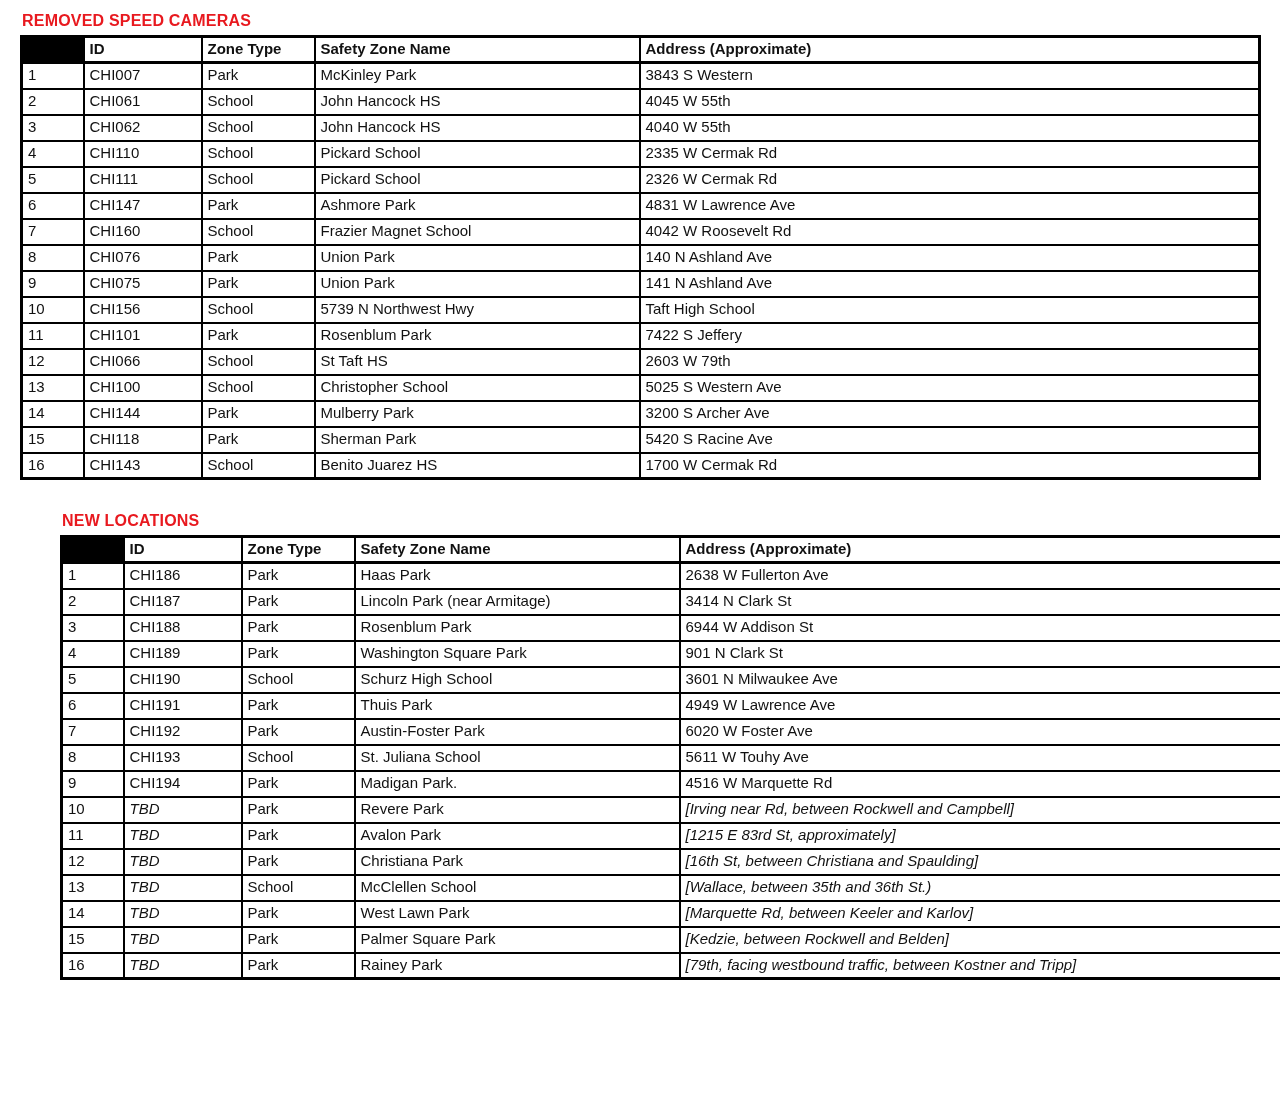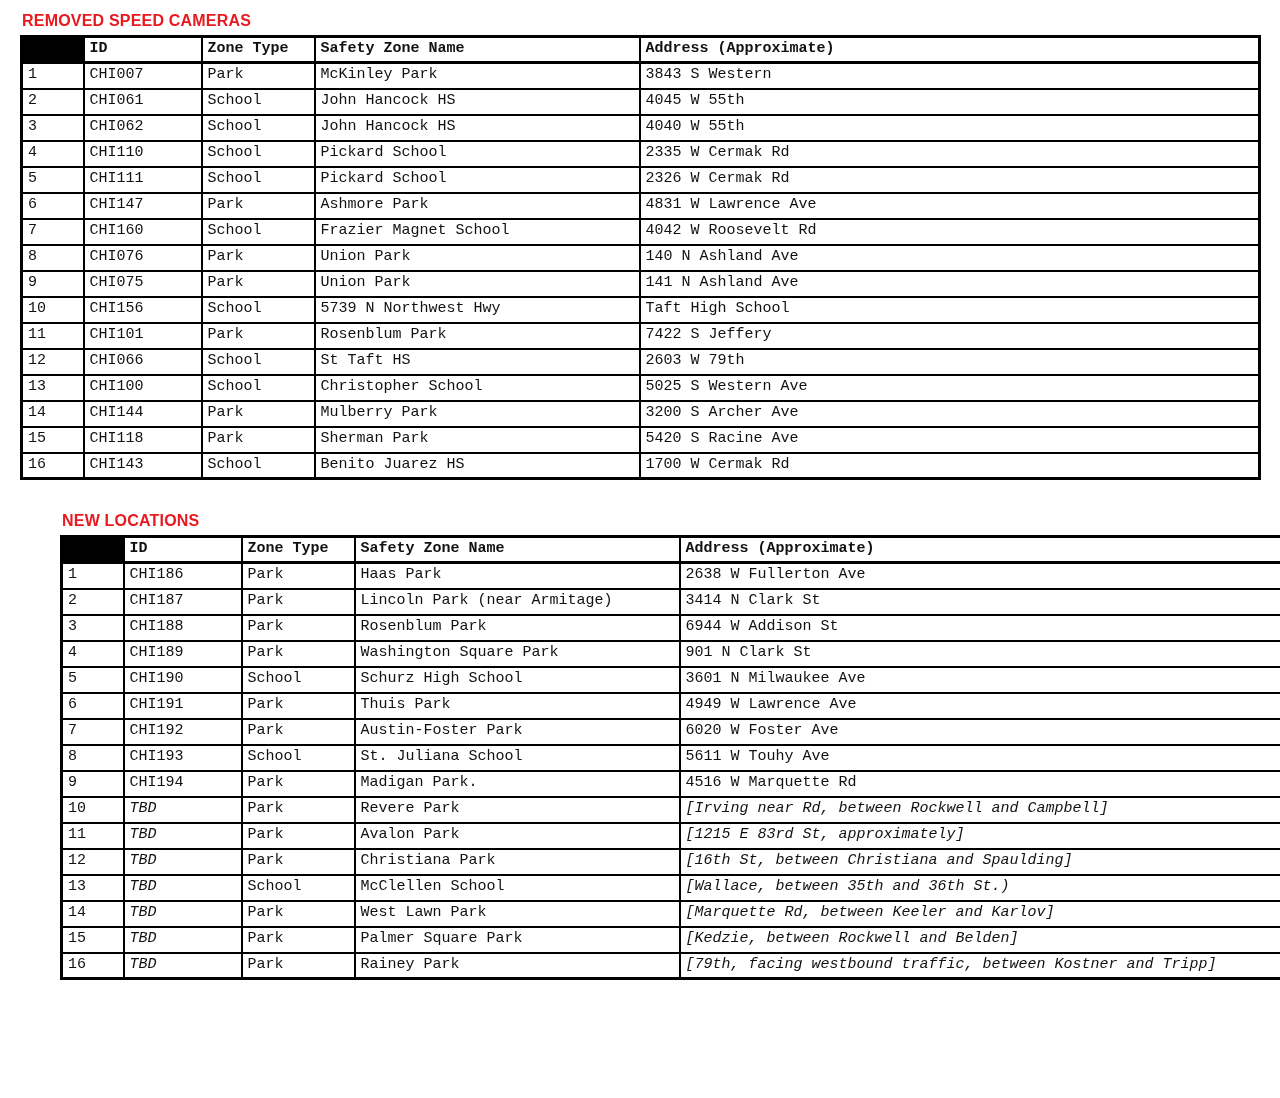--- a/index.html
+++ b/index.html
@@ -22,21 +22,20 @@
     color: var(--title, #e8191f);
     letter-spacing: 0.2px;
     margin: 4px 0 5px 2px;
   }
   .section-new { margin-top: 32px; padding-left: 40px; }
   table.cam-table {
     border-collapse: collapse;
     table-layout: fixed;
     width: 1238px;
     border: 3px solid var(--border, #000000);
-    font-family: Liberation Mono, monospace;
   }
   .col-num    { width: 62px; }
   .col-id     { width: 118px; }
   .col-zone   { width: 113px; }
   .col-name   { width: 325px; }
   .col-address{ width: 620px; }
   table.cam-table th, table.cam-table td {
     border: 2px solid var(--border, #000000);
     padding: 2px 5px;
     height: 26px;

